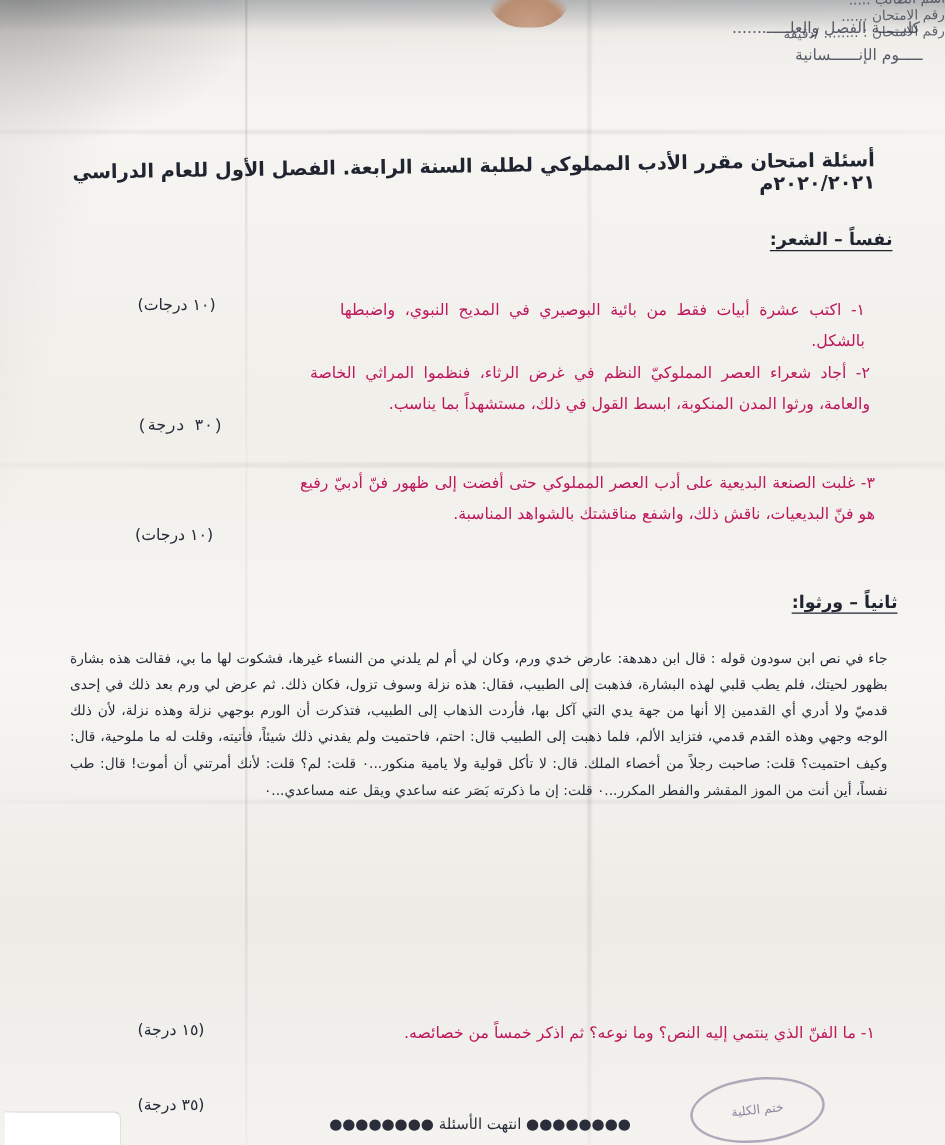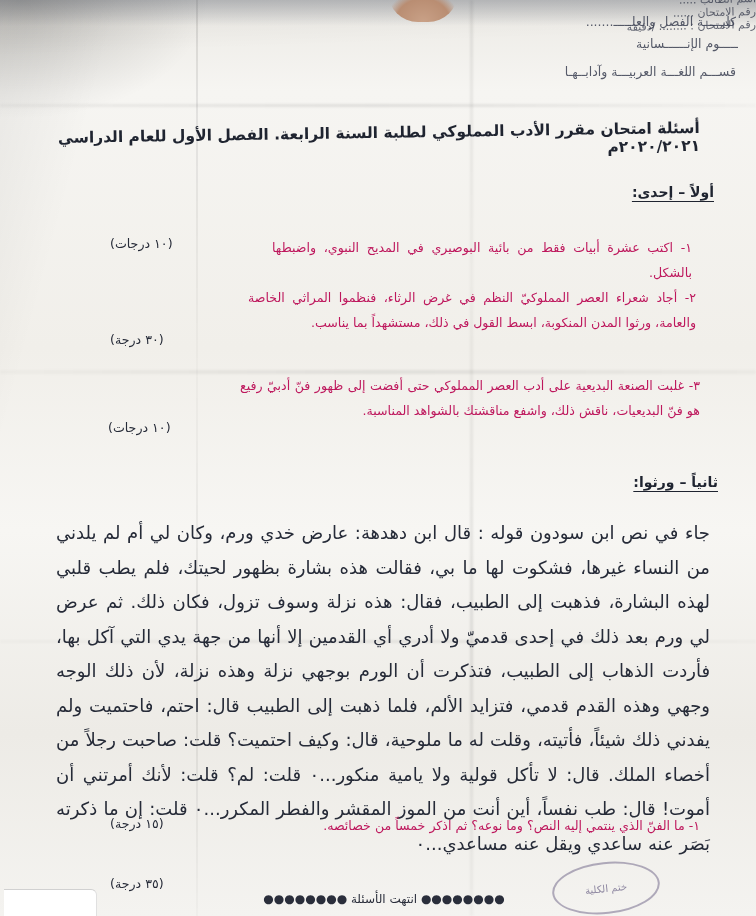--- a/index.html
+++ b/index.html
@@ -107,21 +107,21 @@
   }
   .marks {
     position: absolute;
     font-size: 12.6px;
     color: #262b38;
     white-space: nowrap;
     margin-left: 48px;
   }
   .prose {
     position: absolute;
-    font-size: 18px;
+    font-size: 11px;
     line-height: 1.92;
     text-align: justify;
     color: #262b38;
   }
   .footer {
     position: absolute;
     left: 0; right: 0;
     bottom: 10px;
     text-align: center;
     font-size: 12px;
@@ -176,39 +176,36 @@
     <div class="handwriting" style="left:186px; top:10px;">اسم الطالب .....</div>
     <div class="handwriting" style="left:180px; top:38px;">رقم الامتحان ......</div>
     <div class="handwriting" style="left:120px; top:64px;">رقم الامتحان : ........ /دقيقة</div>
 
     <div class="hdr-right" style="top:14px; right:20px;">
       <div class="hdr-line dotted">كليـــــة الفصل والعلـــــ.......</div>
     </div>
     <div class="hdr-right" style="top:36px; right:18px;">
       <div class="hdr-line dotted">ـــــوم الإنــــــسانية</div>
     </div>
-    <div class="hdr-right" style="top:64px; right:20px;">
-      <div class="hdr-line dotted">قســـم اللغـــة العربيـــة وآدابــهـا</div>
-    </div>
 
     <div class="title">أسئلة امتحان مقرر الأدب المملوكي لطلبة السنة الرابعة. الفصل الأول للعام الدراسي ٢٠٢٠/٢٠٢١م</div>
 
-    <div class="section-head" style="right:42px; top:184px;">أولاً – إحدى:</div>
+    <div class="section-head" style="right:42px; top:184px;">نفساً – الشعر:</div>
 
     <div class="q" style="right:64px; top:236px; width:420px;">
       <span>١-</span>
       <span>اكتب عشرة أبيات فقط من بائية البوصيري في المديح النبوي، واضبطها بالشكل.</span>
     </div>
     <div class="marks" style="left:62px; top:236px;">(١٠ درجات)</div>
 
     <div class="q" style="right:60px; top:286px; width:448px;">
       <span>٢-</span>
       <span>أجاد شعراء العصر المملوكيّ النظم في غرض الرثاء، فنظموا المراثي الخاصة والعامة، ورثوا المدن المنكوبة، ابسط القول في ذلك، مستشهداً بما يناسب.</span>
     </div>
-    <div class="marks" style="left:62px; top:332px;">(٣٠ درجة)</div>
+    <div class="marks" style="left:62px; top:332px;font-family:Liberation Mono, monospace;">(٣٠ درجة)</div>
 
     <div class="q" style="right:56px; top:374px; width:460px;">
       <span>٣-</span>
       <span>غلبت الصنعة البديعية على أدب العصر المملوكي حتى أفضت إلى ظهور فنّ أدبيّ رفيع هو فنّ البديعيات، ناقش ذلك، واشفع مناقشتك بالشواهد المناسبة.</span>
     </div>
     <div class="marks" style="left:60px; top:420px;">(١٠ درجات)</div>
 
     <div class="section-head" style="right:38px; top:474px;">ثانياً – ورثوا:</div>
 
     <div class="prose" style="right:46px; top:516px; width:654px;">جاء في نص ابن سودون قوله : قال ابن دهدهة: عارض خدي ورم، وكان لي أم لم يلدني من النساء غيرها، فشكوت لها ما بي، فقالت هذه بشارة بظهور لحيتك، فلم يطب قلبي لهذه البشارة، فذهبت إلى الطبيب، فقال: هذه نزلة وسوف تزول، فكان ذلك. ثم عرض لي ورم بعد ذلك في إحدى قدميّ ولا أدري أي القدمين إلا أنها من جهة يدي التي آكل بها، فأردت الذهاب إلى الطبيب، فتذكرت أن الورم بوجهي نزلة وهذه نزلة، لأن ذلك الوجه وجهي وهذه القدم قدمي، فتزايد الألم، فلما ذهبت إلى الطبيب قال: احتم، فاحتميت ولم يفدني ذلك شيئاً، فأتيته، وقلت له ما ملوحية، قال: وكيف احتميت؟ قلت: صاحبت رجلاً من أخصاء الملك. قال: لا تأكل قولية ولا يامية منكور...٠ قلت: لم؟ قلت: لأنك أمرتني أن أموت! قال: طب نفساً، أين أنت من الموز المقشر والفطر المكرر...٠ قلت: إن ما ذكرته بَصَر عنه ساعدي ويقل عنه مساعدي...٠</div>

